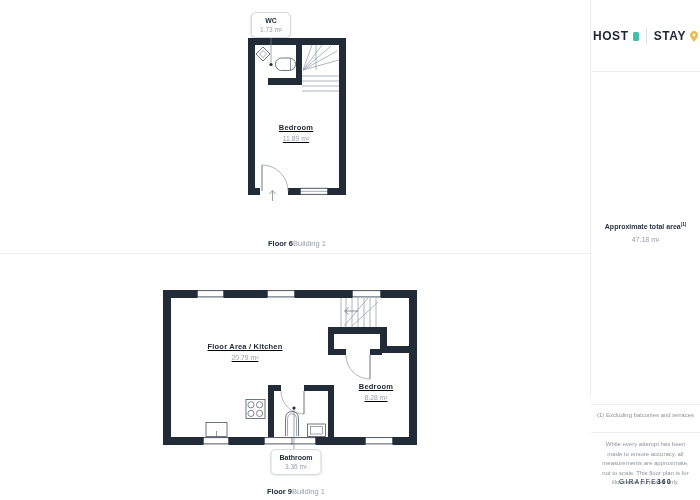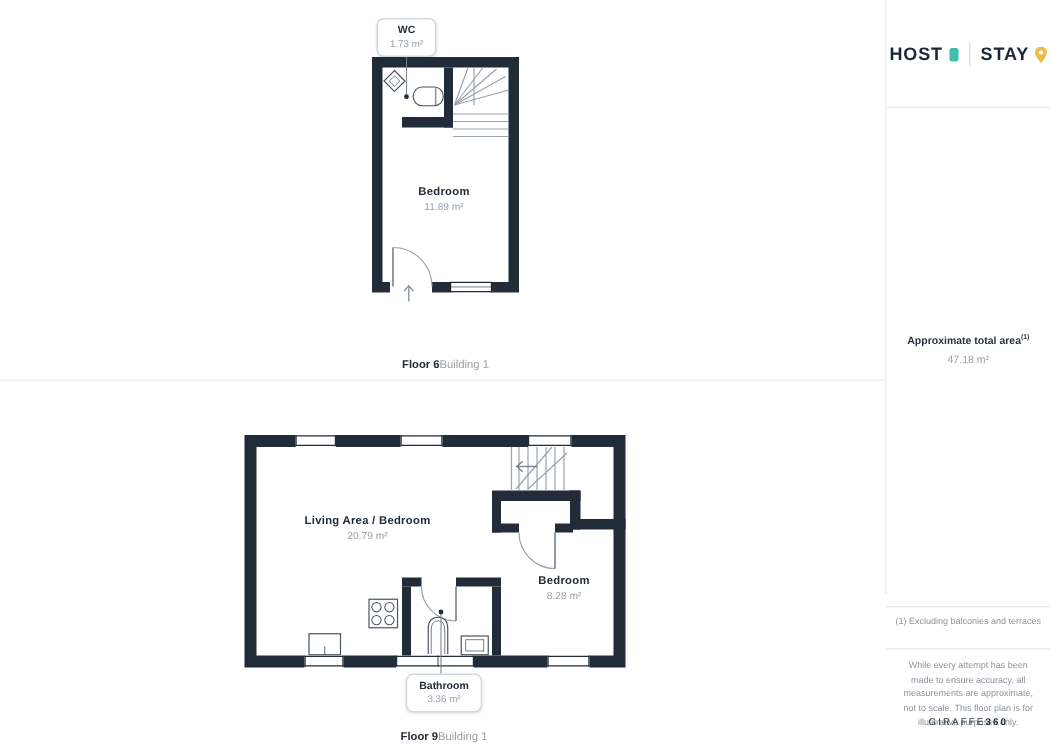--- a/index.html
+++ b/index.html
@@ -3,21 +3,21 @@
 <meta charset="utf-8">
 <style>
   html,body{margin:0;padding:0;background:#fff;}
   #stage{
     position:relative;width:700px;height:500px;background:#ffffff;
     font-family:"Liberation Sans",sans-serif;overflow:hidden;
     outline:1px solid #ededed;
   }
   #plan-svg{position:absolute;left:0;top:0;}
   
-  .room-label{position:absolute;transform:translateX(-50%);text-align:center;z-index:3;}
+  .room-label{position:absolute;transform:translateX(-50%);text-align:center;z-index:3;text-decoration:underline;}
   .room-label .nm{font-size:7.5px;font-weight:700;color:#222B38;letter-spacing:.2px;white-space:nowrap;}
   .room-label .ar{font-size:6.8px;color:#9AA0A6;margin-top:3px;white-space:nowrap;}
   .label-box{
     position:absolute;transform:translateX(-50%);text-align:center;z-index:4;
     background:#fff;border:1px solid #D4D7DC;border-radius:5px;
     padding:4px 8px;box-shadow:0 1px 2px rgba(30,40,60,.10);
   }
   .label-box .nm{font-size:7px;font-weight:700;color:#222B38;white-space:nowrap;}
   .label-box .ar{font-size:6.5px;color:#9AA0A6;margin-top:2px;white-space:nowrap;}
   .floor-caption{position:absolute;transform:translateX(-50%);white-space:nowrap;z-index:3;}
@@ -223,21 +223,21 @@
     <div class="ar">11.89 m²</div>
   </div>
 
   <div class="floor-caption" style="left:297px;top:232px;">
     <span class="fl">Floor 6</span><span class="bl">Building 1</span>
   </div>
 
   <div class="section-divider" style="top:253px;"></div>
 
   <div class="room-label" style="left:245px;top:342px;">
-    <div class="nm">Living Area / Bedroom</div>
+    <div class="nm">Floor Area / Kitchen</div>
     <div class="ar">20.79 m²</div>
   </div>
 
   <div class="room-label" style="left:376px;top:382px;">
     <div class="nm">Bedroom</div>
     <div class="ar">8.28 m²</div>
   </div>
 
   <div class="label-box" style="left:296px;top:449px;">
     <div class="nm">Bathroom</div>

